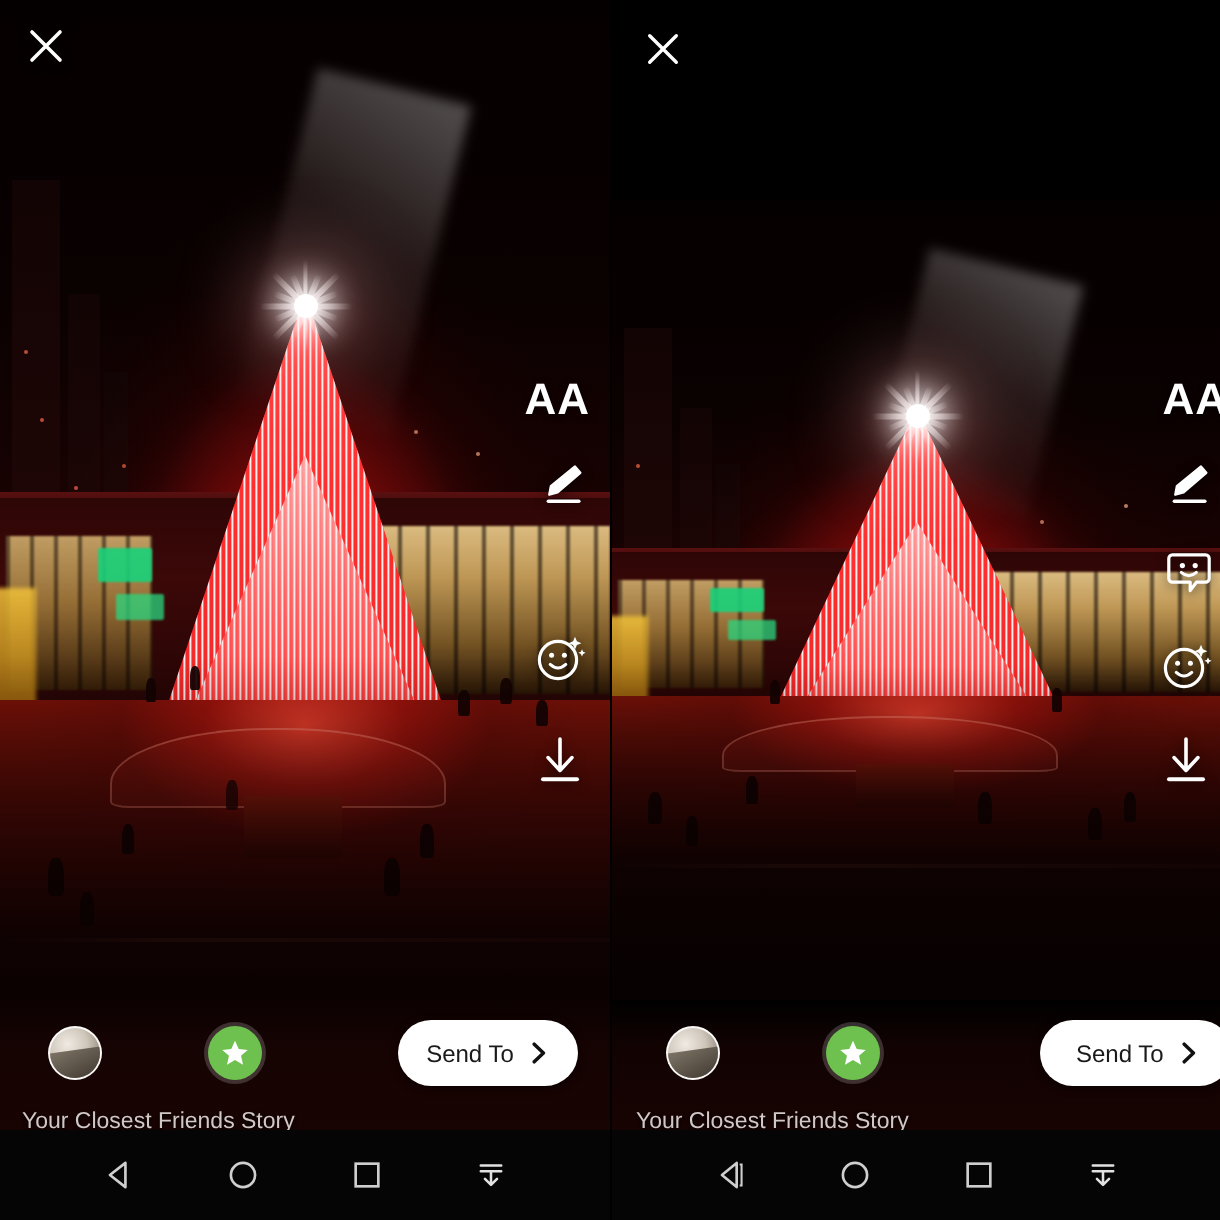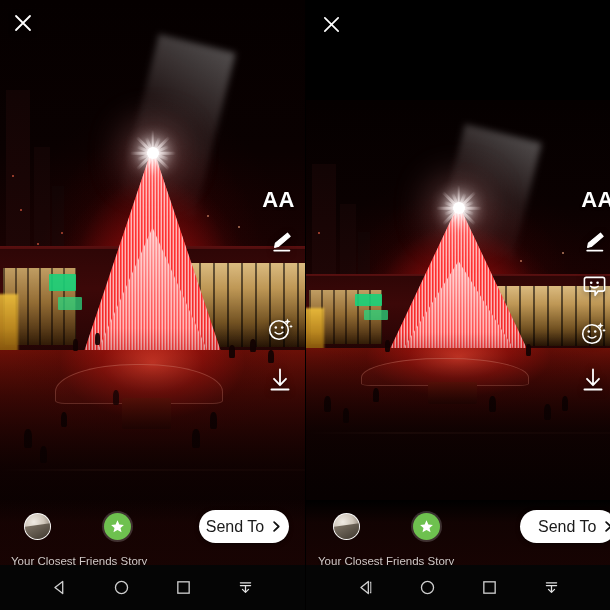--- a/index.html
+++ b/index.html
@@ -211,21 +211,21 @@
     position:absolute; bottom:-2px;
     font-size:11.5px; color:#cfc8c6; white-space:nowrap;
     text-shadow:0 1px 2px rgba(0,0,0,.85);
     overflow:hidden;
   }
 
   .sendto {
     position:absolute; display:flex; align-items:center; justify-content:center;
     gap:7px; height:33px; border-radius:17px;
     background:#fff; color:#1a1a1a;
-    font-size:16px; padding:0 14px;
+    font-size:12px; padding:0 14px;
     box-shadow:0 1px 4px rgba(0,0,0,.5);
     overflow:hidden;
   }
   .sendto span { white-space:nowrap; }
   .sendto svg { flex:0 0 auto; }
 
   
   .navbar {
     position:absolute; left:0; right:0; bottom:0; height:45px;
     background:#050505; display:flex; align-items:center;

